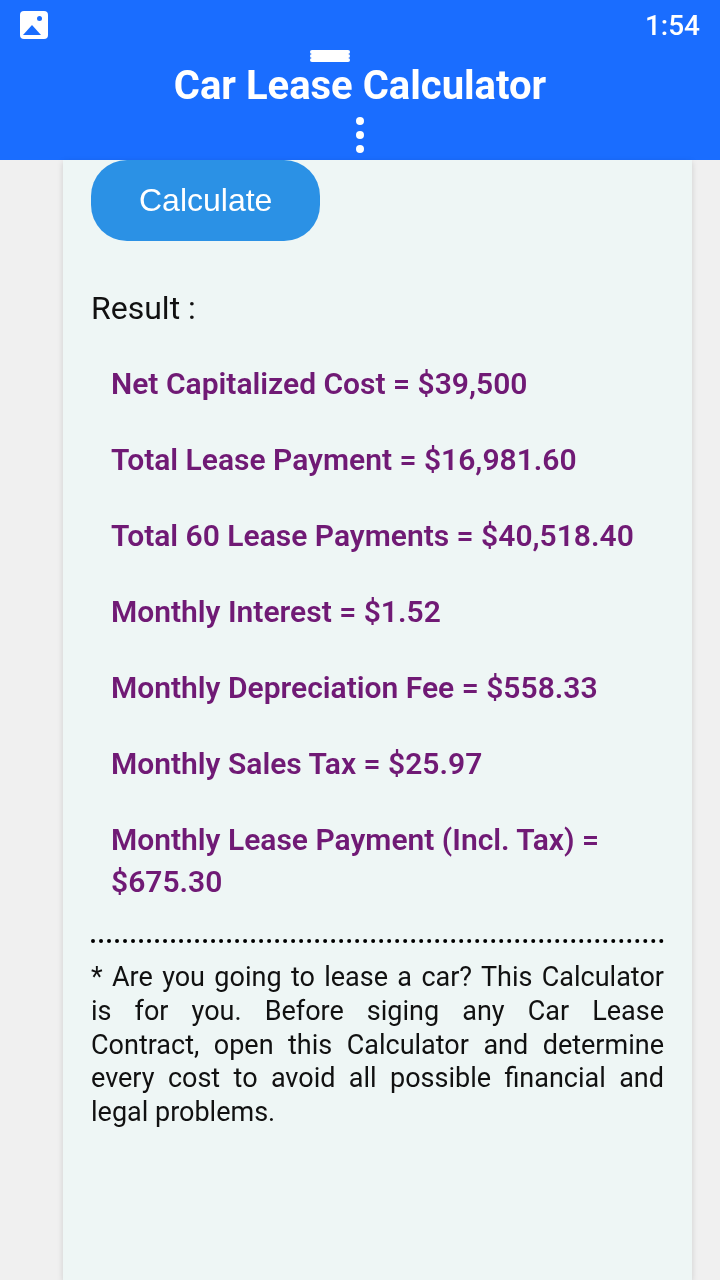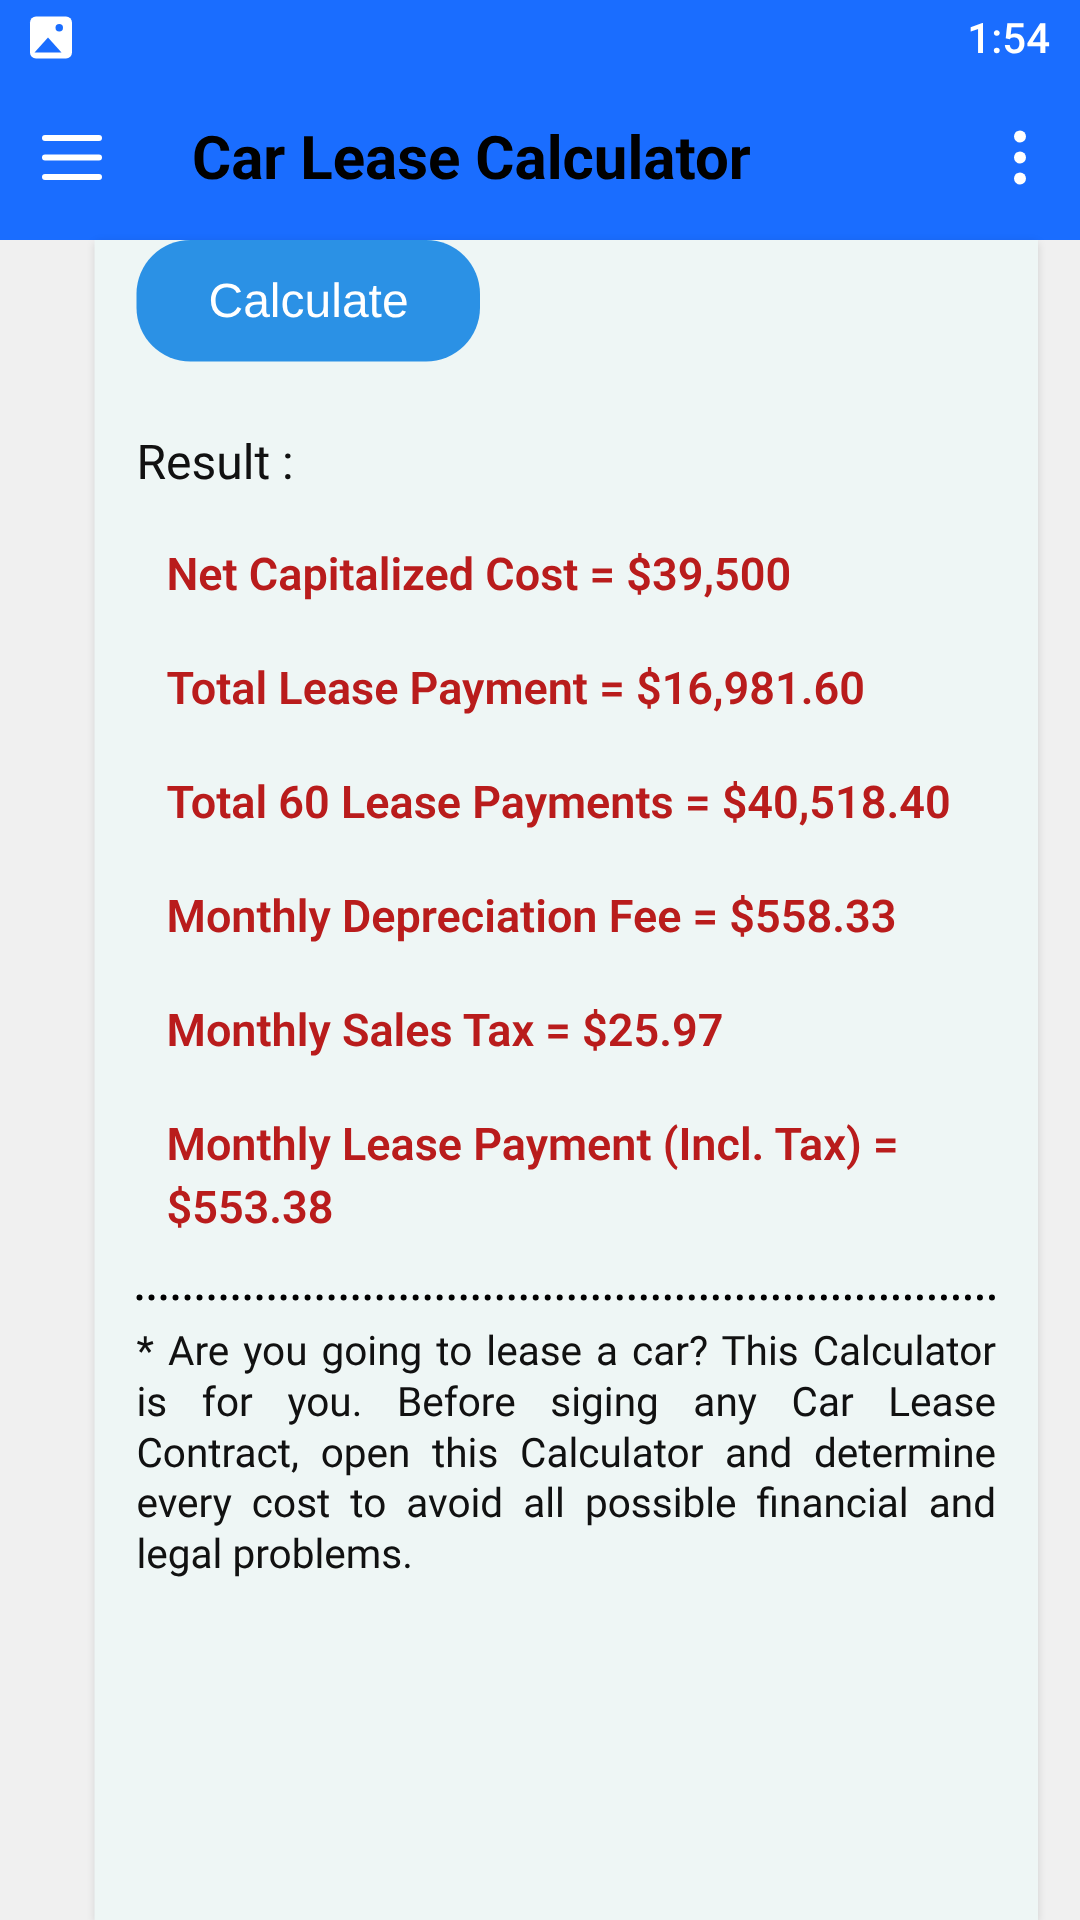--- a/index.html
+++ b/index.html
@@ -43,21 +43,22 @@
     background: #1a6dff;
     border-radius: 50%;
     top: 5px; right: 6px;
   }
   .app-bar {
     height: 110px;
     background: #1a6dff;
     display: flex;
     align-items: center;
     padding: 0 28px;
-    color: #000000;
+    color: #ffffff;
+    flex-direction: column;
   }
   .menu-icon {
     width: 40px; height: 30px;
     display: flex; flex-direction: column;
     justify-content: space-between;
     margin-right: 60px;
     cursor: pointer;
   }
   .menu-icon span {
     height: 4px; background: white; border-radius: 2px;
@@ -100,21 +101,21 @@
   }
   .result-header {
     font-size: 32px;
     font-weight: 400;
     color: #111;
     margin-bottom: 36px;
   }
   .result-line {
     font-size: 30px;
     font-weight: 600;
-    color: #b91c1c;
+    color: #701a75;
     margin-left: 20px;
     margin-bottom: 34px;
     line-height: 1.4;
   }
   .divider {
     border: none;
     border-top: 4px dotted #000;
     margin: 36px 0 18px;
   }
   .footnote {
@@ -150,21 +151,22 @@
 
 <div class="content-wrap">
   <div class="card">
     <button class="calc-button">Calculate</button>
 
     <div class="result-header">Result :</div>
 
     <div class="result-line">Net Capitalized Cost = $39,500</div>
     <div class="result-line">Total Lease Payment = $16,981.60</div>
     <div class="result-line">Total 60 Lease Payments = $40,518.40</div>
+    <div class="result-line">Monthly Interest = $1.52</div>
     <div class="result-line">Monthly Depreciation Fee = $558.33</div>
     <div class="result-line">Monthly Sales Tax = $25.97</div>
-    <div class="result-line">Monthly Lease Payment (Incl. Tax) = $553.38</div>
+    <div class="result-line">Monthly Lease Payment (Incl. Tax) = $675.30</div>
 
     <hr class="divider">
 
     <div class="footnote">* Are you going to lease a car? This Calculator is for you. Before siging any Car Lease Contract, open this Calculator and determine every cost to avoid all possible financial and legal problems.</div>
   </div>
 </div>
 
 </body></html>

